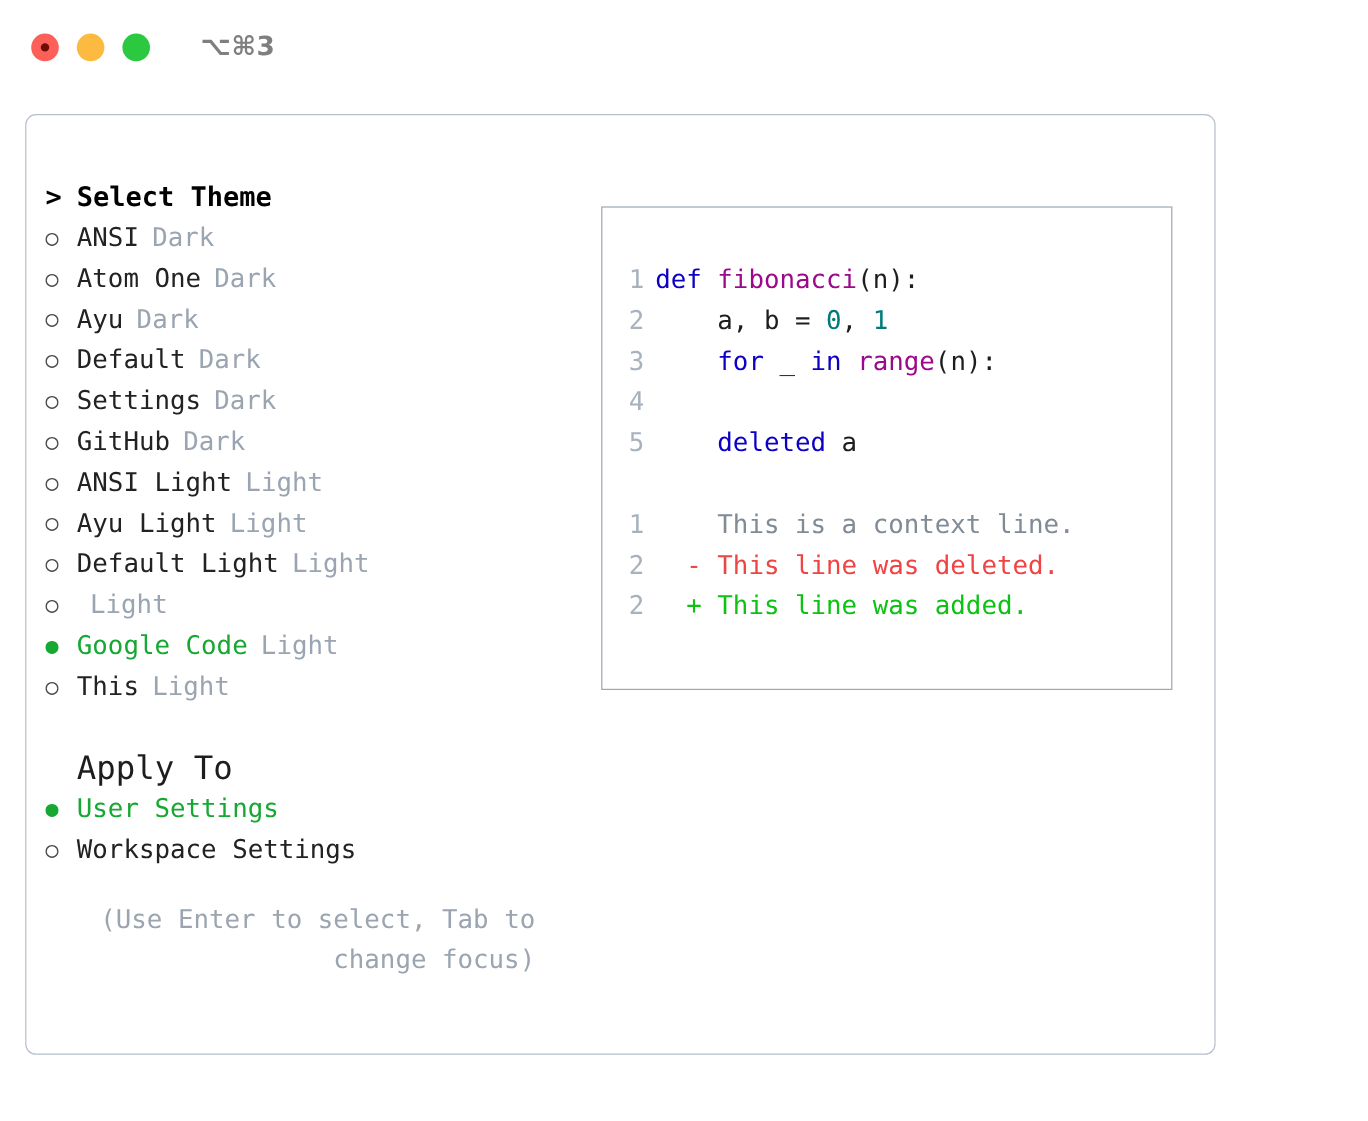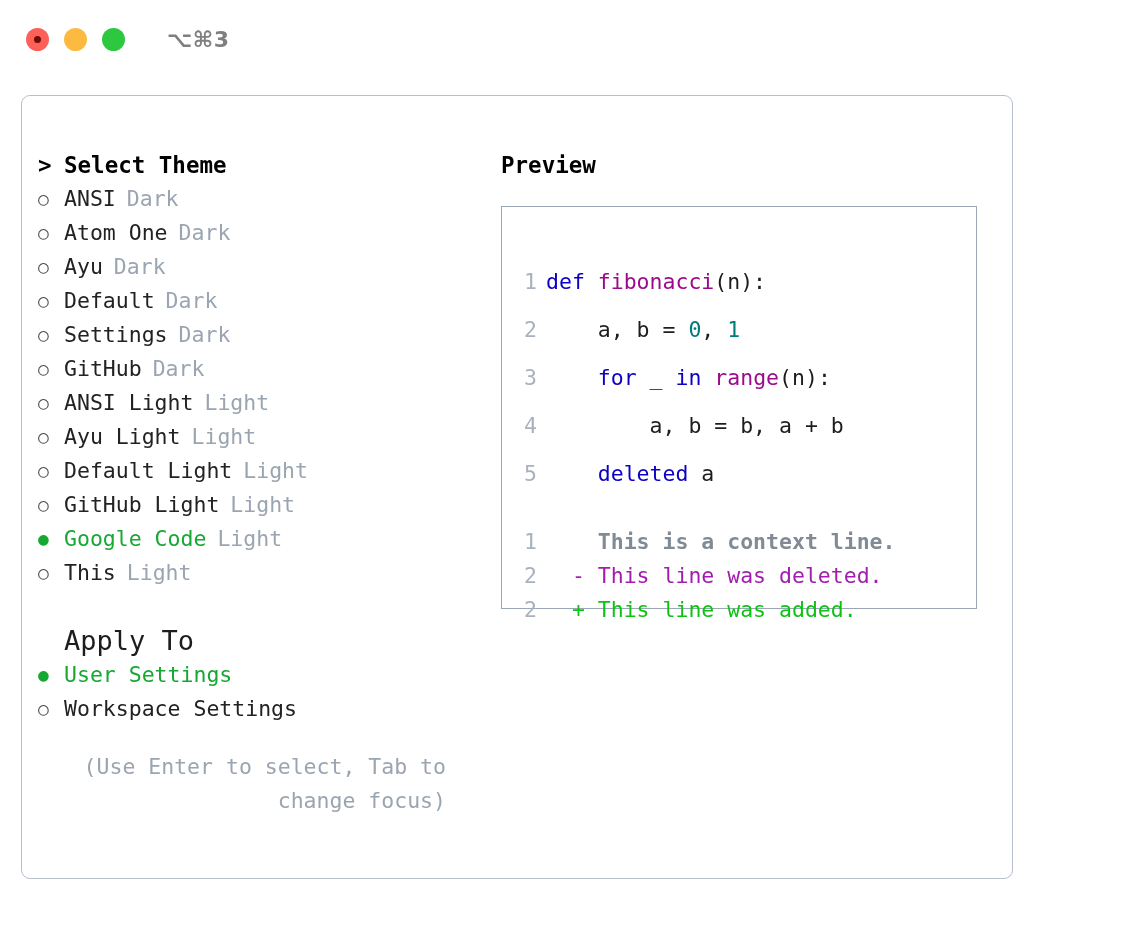--- a/index.html
+++ b/index.html
@@ -185,31 +185,31 @@
   }
   .lineno {
     display: inline-block;
     width: 44px;
     text-align: right;
     color: #a8b2be;
     flex: 0 0 44px;
     padding-right: 9px;
     box-sizing: border-box;
   }
-  .code-text { color: #1d1d1d; margin-top: 14px; }
+  .code-text { color: #1d1d1d; }
 
   .tok-kw    { color: #0d00c4; }
   .tok-fn    { color: #9c0a8c; }
   .tok-num   { color: #007a7a; }
   .tok-plain { color: #1d1d1d; }
 
   .blank-line { height: 34px; }
 
-  .diff-ctx { color: #808b96; font-weight: bold; }
-  .diff-del { color: #a21caf; }
+  .diff-ctx { color: #808b96; }
+  .diff-del { color: #ef4444; }
   .diff-add { color: #0ec214; }
 </style>
 </head>
 <body>
 
 <div class="window">
 
   <div class="titlebar">
     <div class="traffic">
       <span class="dot red"></span>
@@ -270,21 +270,20 @@
               <span class="theme-name">Ayu Light</span>
               <span class="variant">Light</span>
             </div>
             <div class="row">
               <span class="bullet off">○</span>
               <span class="theme-name">Default Light</span>
               <span class="variant">Light</span>
             </div>
             <div class="row">
               <span class="bullet off">○</span>
-              <span class="theme-name">GitHub Light</span>
               <span class="variant">Light</span>
             </div>
             <div class="row">
               <span class="bullet on">●</span>
               <span class="theme-name selected">Google Code</span>
               <span class="variant">Light</span>
             </div>
             <div class="row">
               <span class="bullet off">○</span>
               <span class="theme-name">This</span>
@@ -306,28 +305,27 @@
             <div class="row">
               <span class="bullet off">○</span>
               <span class="apply-name">Workspace Settings</span>
             </div>
           </div>
 
         <div class="hint">(Use Enter to select, Tab to change focus)</div>
       </div>
 
       <div class="right-col">
-        <div class="preview-title">Preview</div>
 
         <div class="preview-box">
           <div id="code-block">
               <div class="code-line"><span class="lineno">1</span><span class="code-text"><span class="tok-kw">def </span><span class="tok-fn">fibonacci</span><span class="tok-plain">(n):</span></span></div>
               <div class="code-line"><span class="lineno">2</span><span class="code-text"><span class="tok-plain">    a, b = </span><span class="tok-num">0</span><span class="tok-plain">, </span><span class="tok-num">1</span></span></div>
               <div class="code-line"><span class="lineno">3</span><span class="code-text"><span class="tok-plain">    </span><span class="tok-kw">for</span><span class="tok-plain"> _ </span><span class="tok-kw">in</span><span class="tok-plain"> </span><span class="tok-fn">range</span><span class="tok-plain">(n):</span></span></div>
-              <div class="code-line"><span class="lineno">4</span><span class="code-text"><span class="tok-plain">        a, b = b, a + b</span></span></div>
+              <div class="code-line"><span class="lineno">4</span></div>
               <div class="code-line"><span class="lineno">5</span><span class="code-text"><span class="tok-plain">    </span><span class="tok-kw">deleted</span><span class="tok-plain"> a</span></span></div>
             </div>
           <div class="blank-line"></div>
           <div id="diff-block">
               <div class="code-line"><span class="lineno">1</span><span class="diff-ctx">    This is a context line.</span></div>
               <div class="code-line"><span class="lineno">2</span><span class="diff-del">  - This line was deleted.</span></div>
               <div class="code-line"><span class="lineno">2</span><span class="diff-add">  + This line was added.</span></div>
             </div>
         </div>
       </div>

